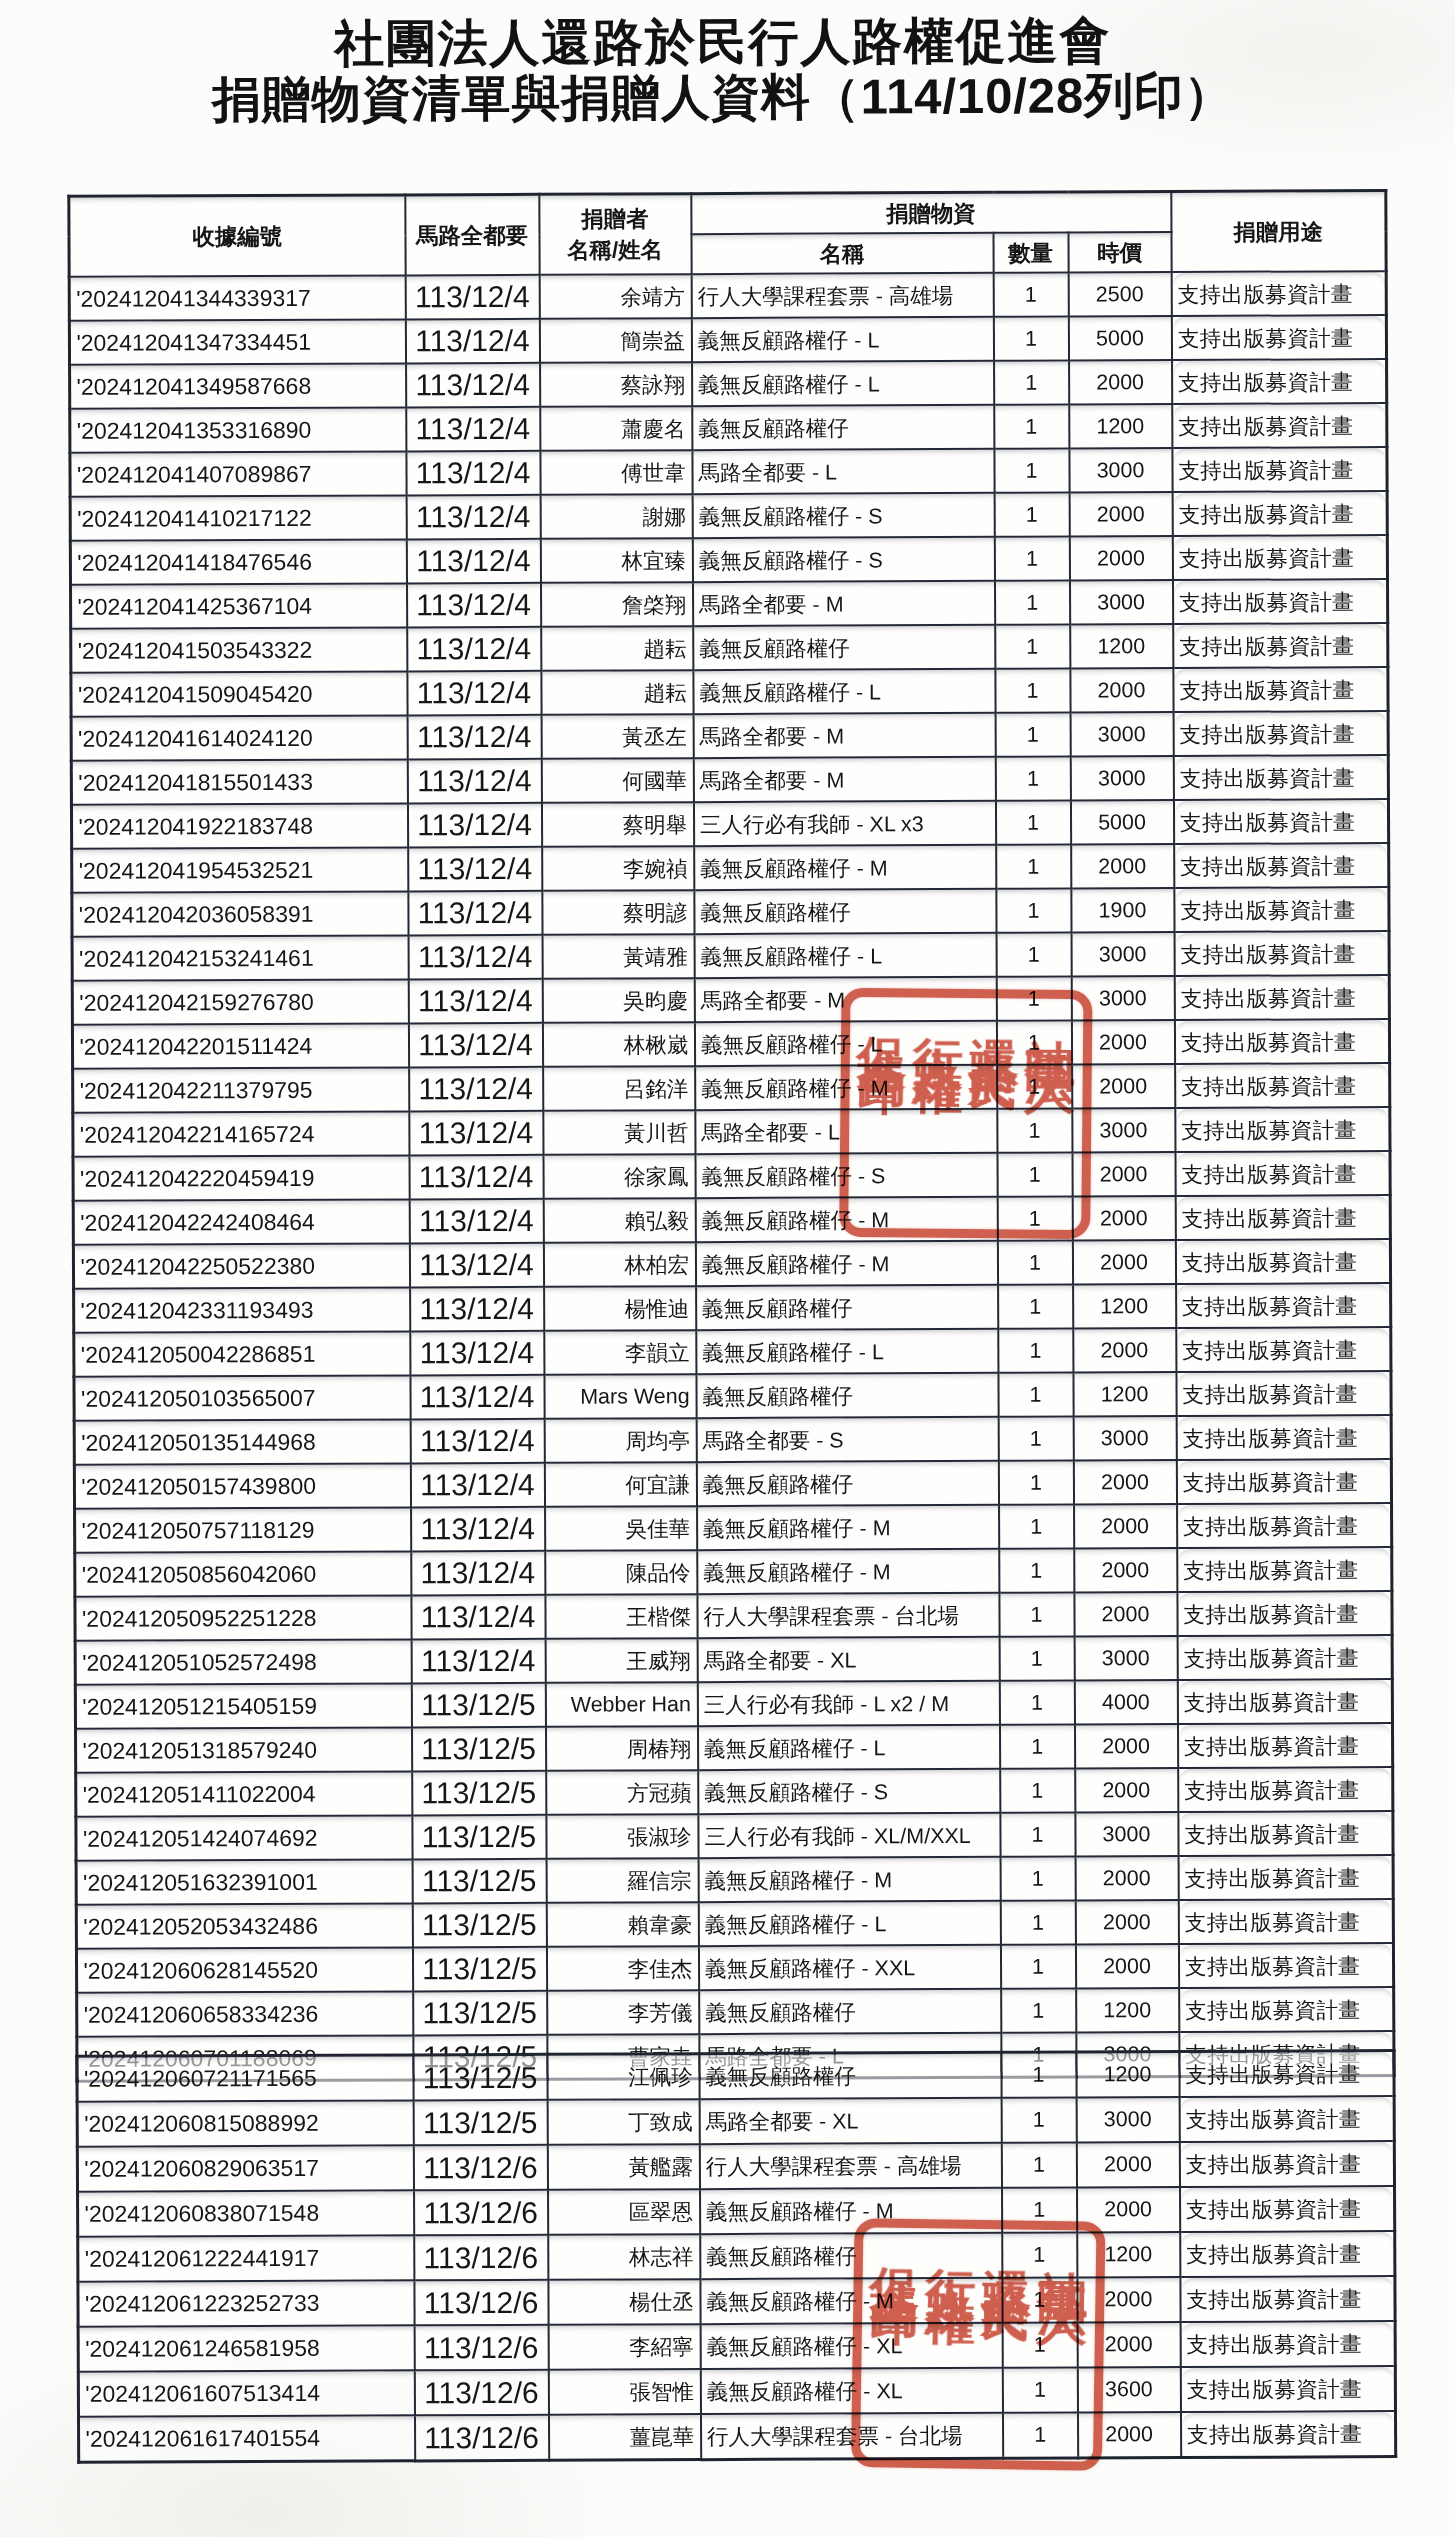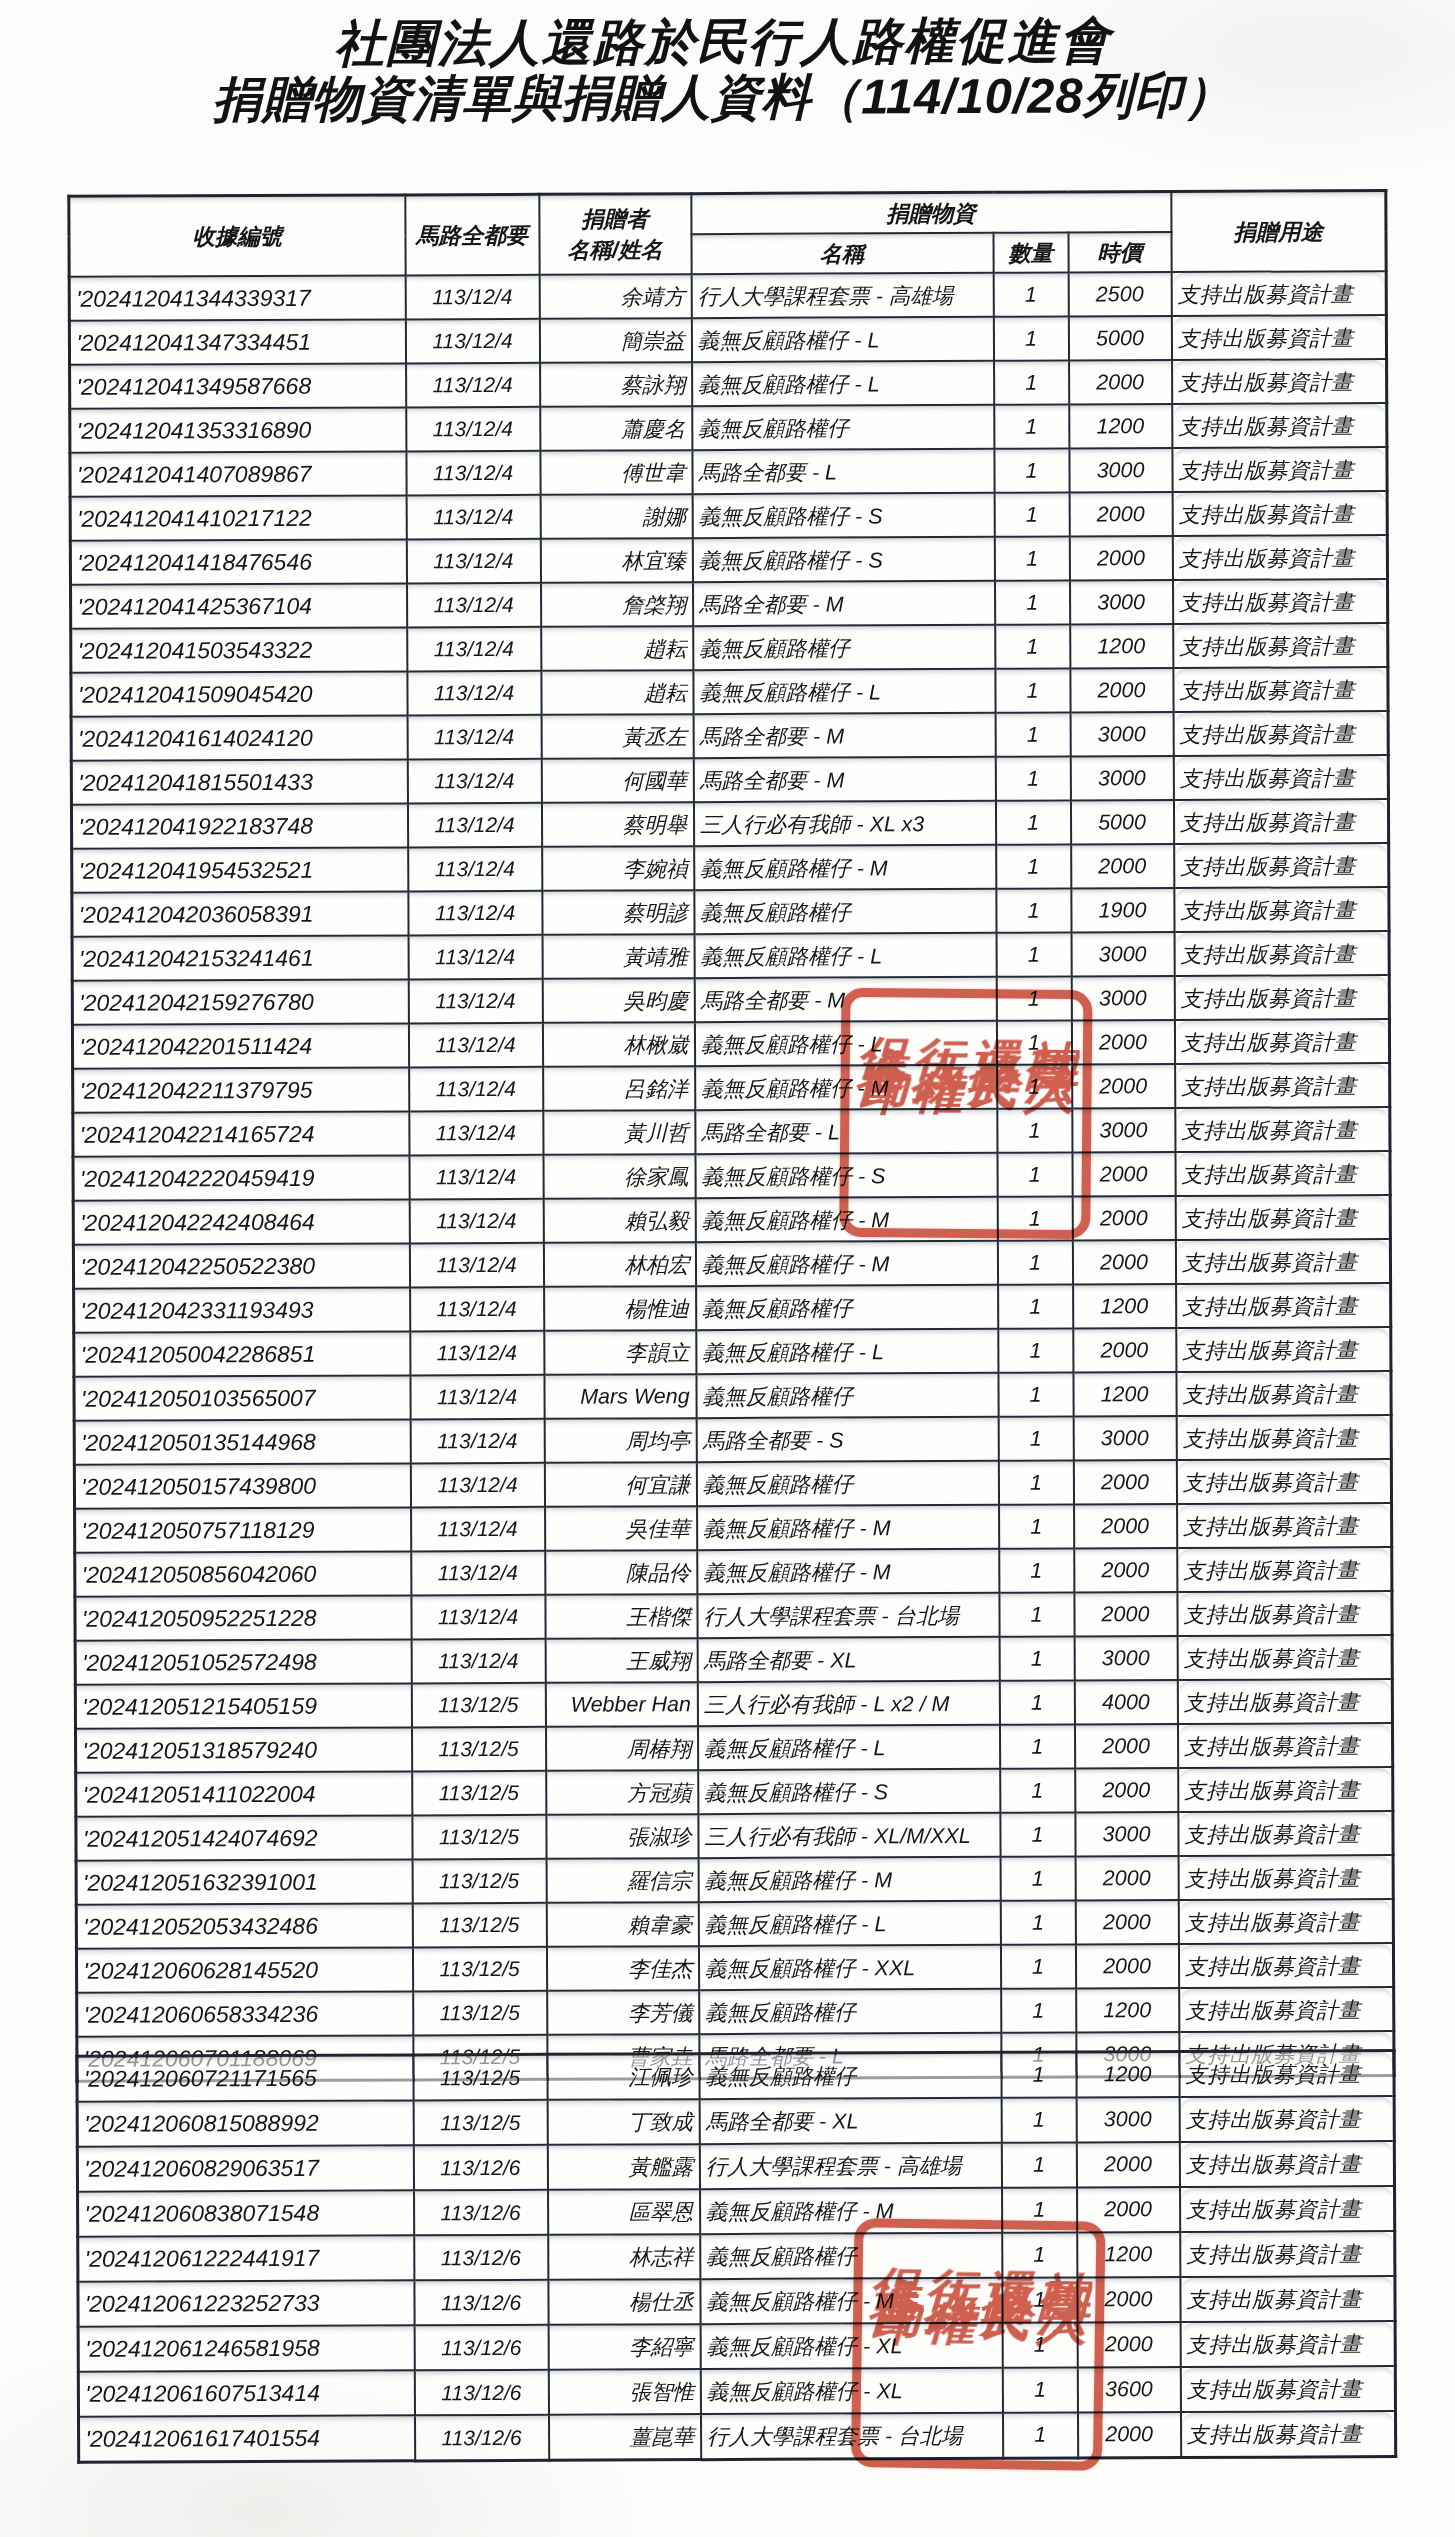--- a/index.html
+++ b/index.html
@@ -7,21 +7,20 @@
     position:relative;
     width:1456px;height:2538px;
     margin:0 auto;
     background:
       radial-gradient(ellipse 537px 268px at 18% 99%, rgba(120,120,115,.10), transparent 70%),
       radial-gradient(ellipse 447px 179px at 90% 2%, rgba(120,120,115,.08), transparent 70%),
       #fcfcfa;
     overflow:hidden;
     font-family:"Liberation Sans","DejaVu Sans",sans-serif;
     color:#161616;
-    font-style:italic;
   }
   .sheet{position:absolute;inset:0;transform:rotate(-0.25deg);}
   .title{
     position:absolute;top:14.3px;left:0;width:100%;
     text-align:center;line-height:1.12;
     font-size:50px;font-weight:600;letter-spacing:1.8px;color:#121212;
   }
   .title .line2{font-size:49px;letter-spacing:0.9px;}
   table.donation{
     position:absolute;left:72px;
@@ -38,21 +37,21 @@
     box-shadow:inset 0 6.3px 5.4px -4.5px rgba(90,90,100,.30);
     background:rgba(255,255,255,.55);
   }
   table.donation{border:3.6px solid #1f2430;}
   th{font-weight:600;font-size:22.4px;text-align:center;}
   th.h-goods{height:38px;}
   th.sub{height:38px;}
   td{height:42px;font-size:21.5px;}
   .t2 td{height:43px;}
   .c-receipt{font-size:23px;text-align:left;padding-left:10.7px;letter-spacing:0px;}
-  .c-date{text-align:center;font-size:21px;}
+  .c-date{text-align:center;font-size:30px;}
   .c-donor{text-align:right;font-size:21.5px;}
   .c-item{text-align:left;padding-left:8px;}
   .c-qty{text-align:center;}
   .c-price{text-align:center;}
   .c-purpose{text-align:left;padding-left:6.3px;font-size:21.5px;letter-spacing:0.4px;border-radius:11px;}
   
   .seal{
     position:absolute;
     width:222px;height:224px;
     border:9.8px solid #c43b27;

